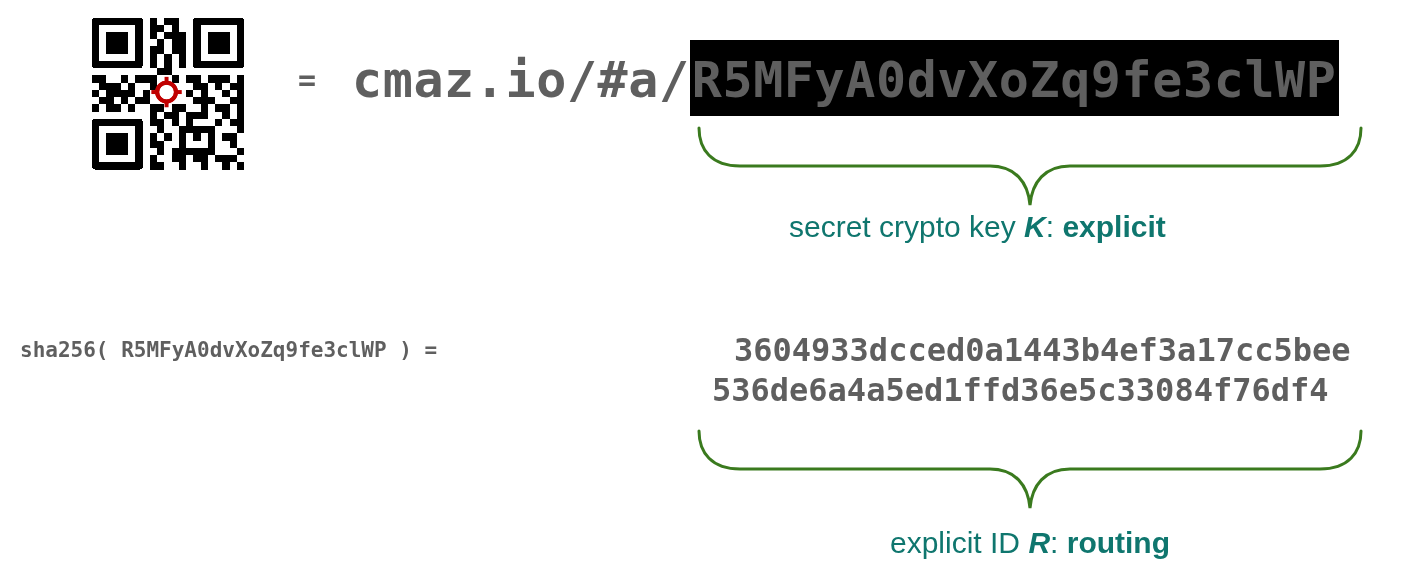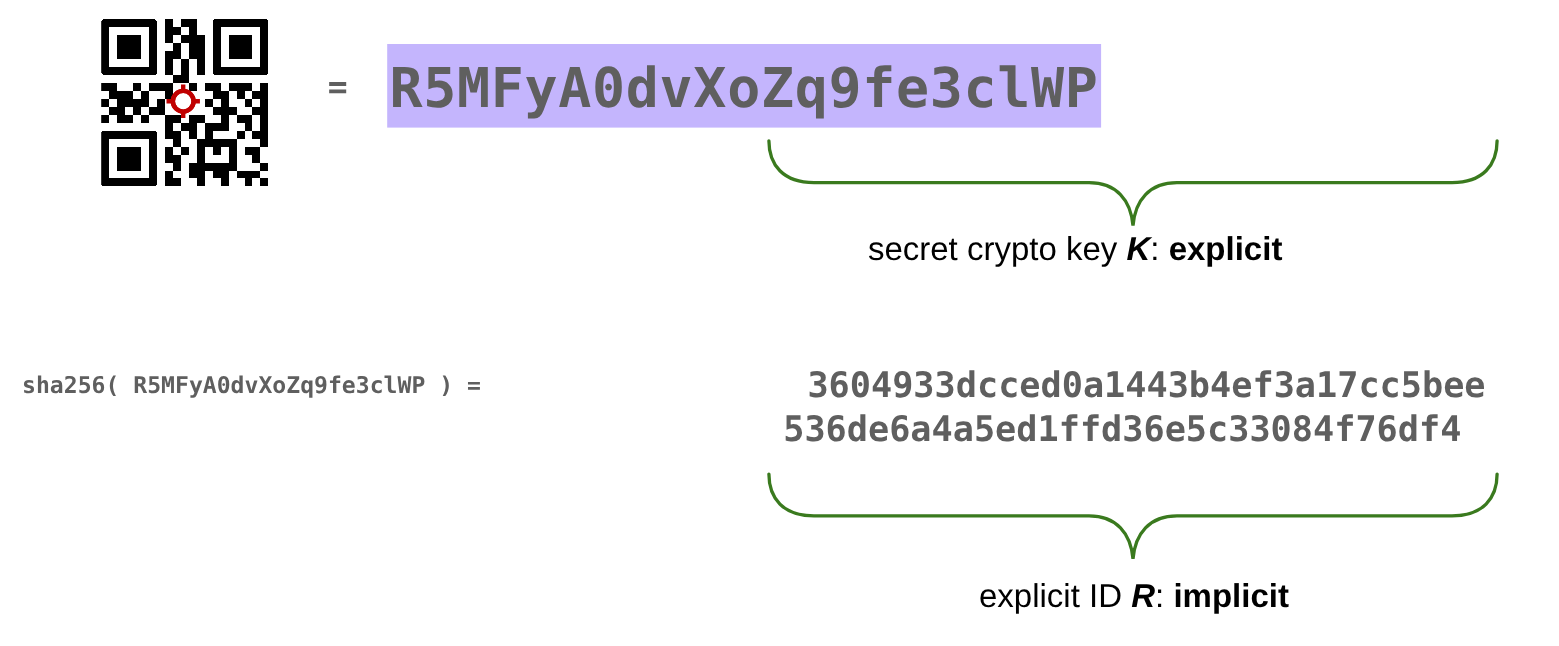--- a/index.html
+++ b/index.html
@@ -3,23 +3,23 @@
   <meta charset="utf-8">
   <style>
     html, body { margin: 0; padding: 0; background: #ffffff; }
     body { width: 1417px; height: 587px; position: relative; overflow: hidden; }
     .abs { position: absolute; }
     .mono { font-family: "DejaVu Sans Mono", "Liberation Mono", monospace; font-weight: bold; color: #5f5f5f; white-space: pre; }
     .qr { left: 92px; top: 17px; width: 152px; height: 153px; }
     .eq-small { left: 298px; top: 62px; font-size: 30px; line-height: 36px; }
     .url { left: 352px; top: 48px; font-size: 50px; line-height: 64px; letter-spacing: 0.6px; display: flex; }
     .url .prefix { display: inline-block; }
-    .url .key-hl { display: inline-block; background: #c4b5fd; padding: 0 2px; margin-top: -8px; padding-top: 8px; padding-bottom: 4px; }
+    .url .key-hl { display: inline-block; background: #000000; padding: 0 2px; margin-top: -8px; padding-top: 8px; padding-bottom: 4px; }
     .brace { left: 0; top: 0; width: 1417px; height: 587px; pointer-events: none; }
-    .label { font-family: "Liberation Sans", sans-serif; color: #000000; font-size: 30px; line-height: 34px; white-space: pre; }
+    .label { font-family: "Liberation Sans", sans-serif; color: #0f766e; font-size: 30px; line-height: 34px; white-space: pre; }
     .label b { font-weight: bold; }
     .label i { font-weight: bold; font-style: italic; }
     .label-key { left: 789px; top: 210px; }
     .label-route { left: 890px; top: 526px; }
     .sha-line { left: 20px; top: 330px; font-size: 21px; line-height: 40px; }
     .hash1 { left: 712px; top: 330px; font-size: 32px; line-height: 40px; margin-left: 22px; }
     .hash2 { left: 712px; top: 370px; font-size: 32px; line-height: 40px; }
   </style>
 </head>
 <body>
@@ -141,27 +141,27 @@
     <line x1="10.3" y1="8.2" x2="10.3" y2="9.1"></line>
     <line x1="10.3" y1="11.5" x2="10.3" y2="12.4"></line>
     <line x1="8.2" y1="10.3" x2="9.1" y2="10.3"></line>
     <line x1="11.5" y1="10.3" x2="12.4" y2="10.3"></line>
   </g>
 </svg>
 
 <div class="abs mono eq-small">=</div>
 
 <div class="abs mono url">
-  <span class="key-hl">R5MFyA0dvXoZq9fe3clWP</span>
+  <span class="prefix">cmaz.io/#a/</span><span class="key-hl">R5MFyA0dvXoZq9fe3clWP</span>
 </div>
 
 <svg class="abs brace" viewBox="0 0 1417 587" xmlns="http://www.w3.org/2000/svg">
   <path d="M 699 128 C 699 150, 712 166, 740 166 L 990 166 C 1015 166, 1028 182, 1030 205 C 1032 182, 1045 166, 1070 166 L 1320 166 C 1348 166, 1361 150, 1361 128" fill="none" stroke="#3a7a1e" stroke-width="3" stroke-linecap="round"></path>
   <path d="M 699 431 C 699 453, 712 469, 740 469 L 990 469 C 1015 469, 1028 485, 1030 508 C 1032 485, 1045 469, 1070 469 L 1320 469 C 1348 469, 1361 453, 1361 431" fill="none" stroke="#3a7a1e" stroke-width="3" stroke-linecap="round"></path>
 </svg>
 
 <div class="abs label label-key"><span>secret crypto key </span><i>K</i><span>: </span><b>explicit</b></div>
 
 <div class="abs mono sha-line">sha256( R5MFyA0dvXoZq9fe3clWP ) =</div>
 <div class="abs mono hash1">3604933dcced0a1443b4ef3a17cc5bee</div>
 <div class="abs mono hash2">536de6a4a5ed1ffd36e5c33084f76df4</div>
 
-<div class="abs label label-route"><span>explicit ID </span><i>R</i><span>: </span><b>implicit</b></div>
+<div class="abs label label-route"><span>explicit ID </span><i>R</i><span>: </span><b>routing</b></div>
 
 </body></html>

